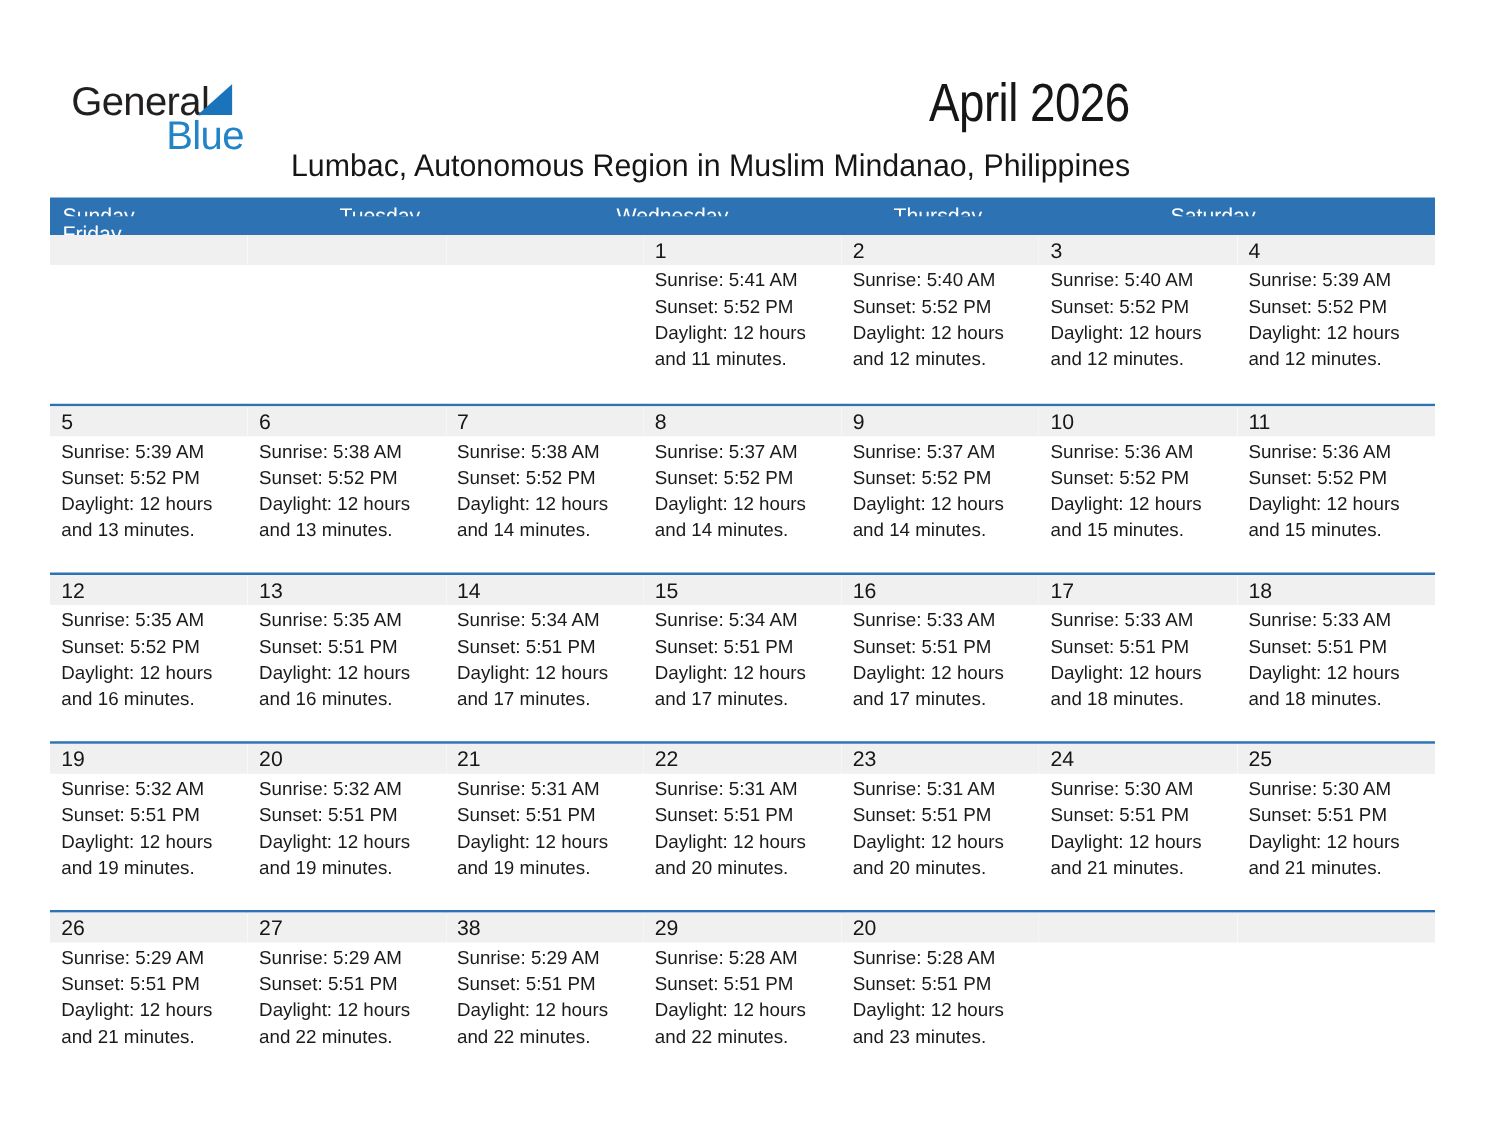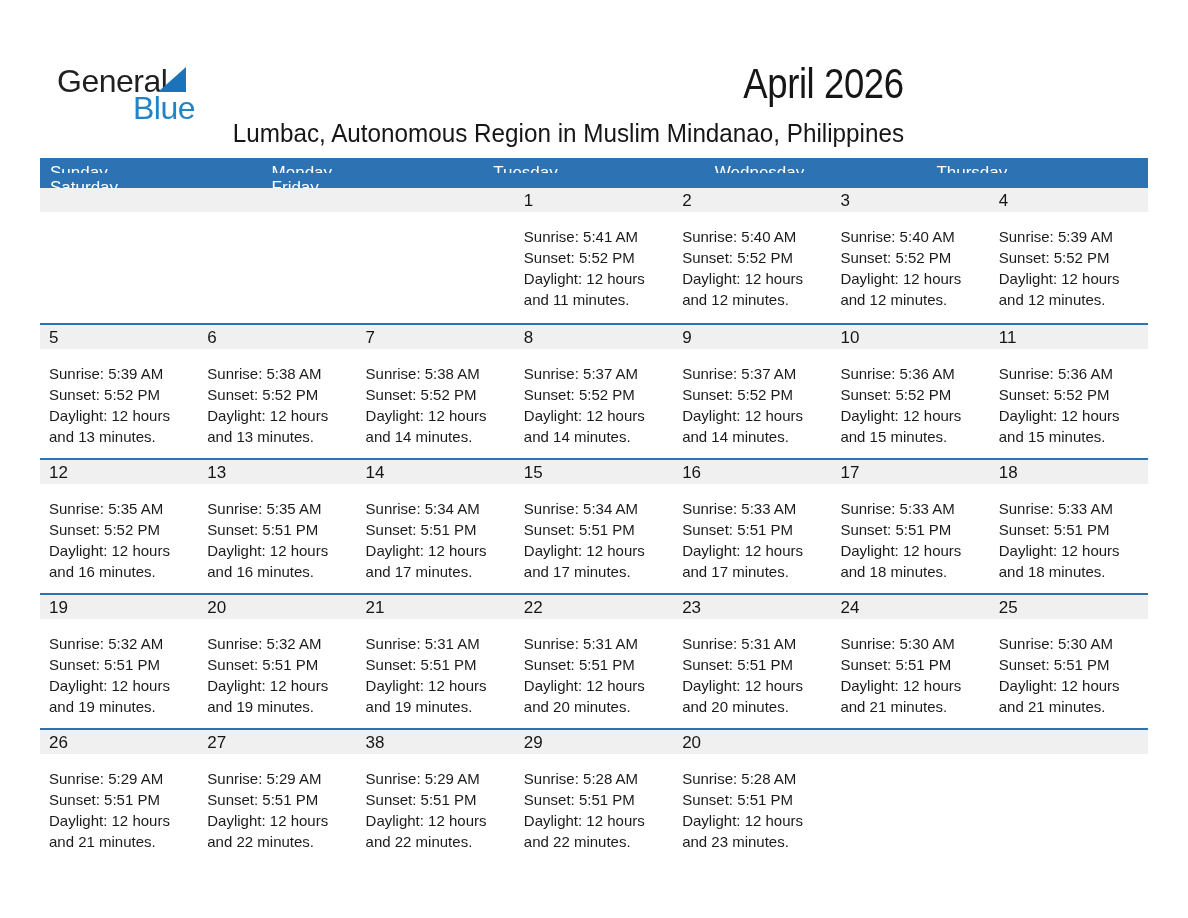--- a/index.html
+++ b/index.html
@@ -66,42 +66,41 @@
     background: #ffffff;
   }
   .week.bordered { border-top: 2px solid var(--header-blue, #2d72b2); }
   .cell { overflow: hidden; }
   .band {
     height: 24px; background: var(--band-gray, #f0f0f0);
     font-size: 17px; line-height: 25px; padding-left: 9px;
     color: #161616;
   }
   .details {
-    padding: 14px 14px 0 9px;
+    padding: 2px 14px 0 9px;
     font-size: 15px; line-height: 21px; color: #1b1b1b;
   }
 </style>
 </head>
 <body>
 
 <div class="page">
 
   <div class="logo">
     <span class="general">General</span>
     <span class="triangle"></span>
     <span class="blue">Blue</span>
   </div>
 
   <div class="month-title">April 2026</div>
   <div class="location-title">Lumbac, Autonomous Region in Muslim Mindanao, Philippines</div>
 
   <div class="calendar">
     <div class="weekday-row">
         <div class="wd">Sunday</div>
-        <div class="wd">Monday</div>
         <div class="wd">Tuesday</div>
         <div class="wd">Wednesday</div>
         <div class="wd">Thursday</div>
         <div class="wd">Saturday</div>
         <div class="wd">Friday</div>
       </div>
     <div>
         <div class="week">
           <div class="cell">
             <div class="band"></div>

